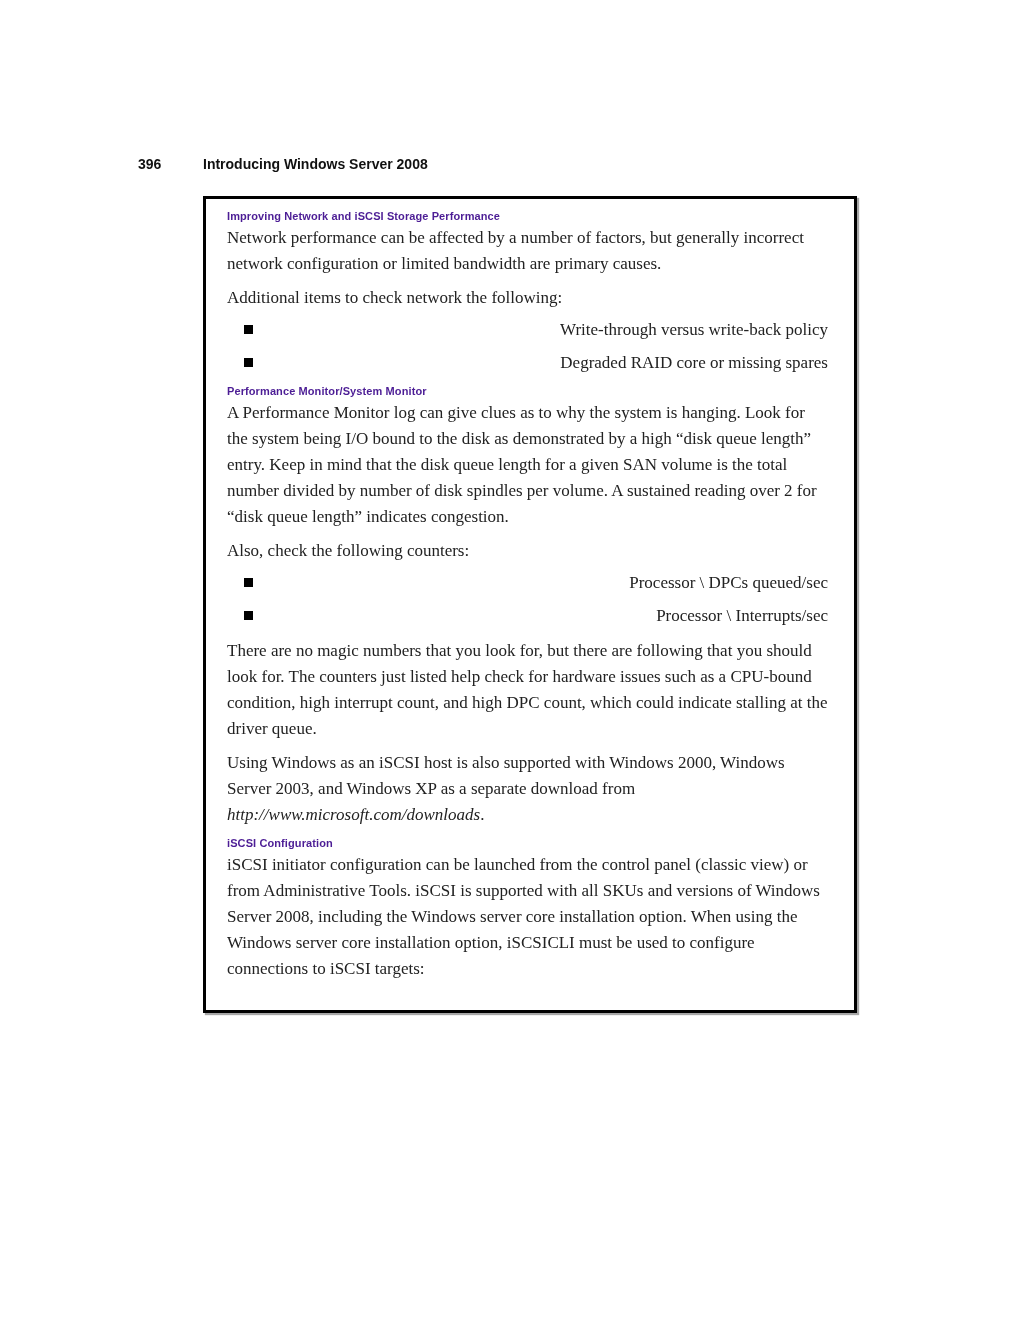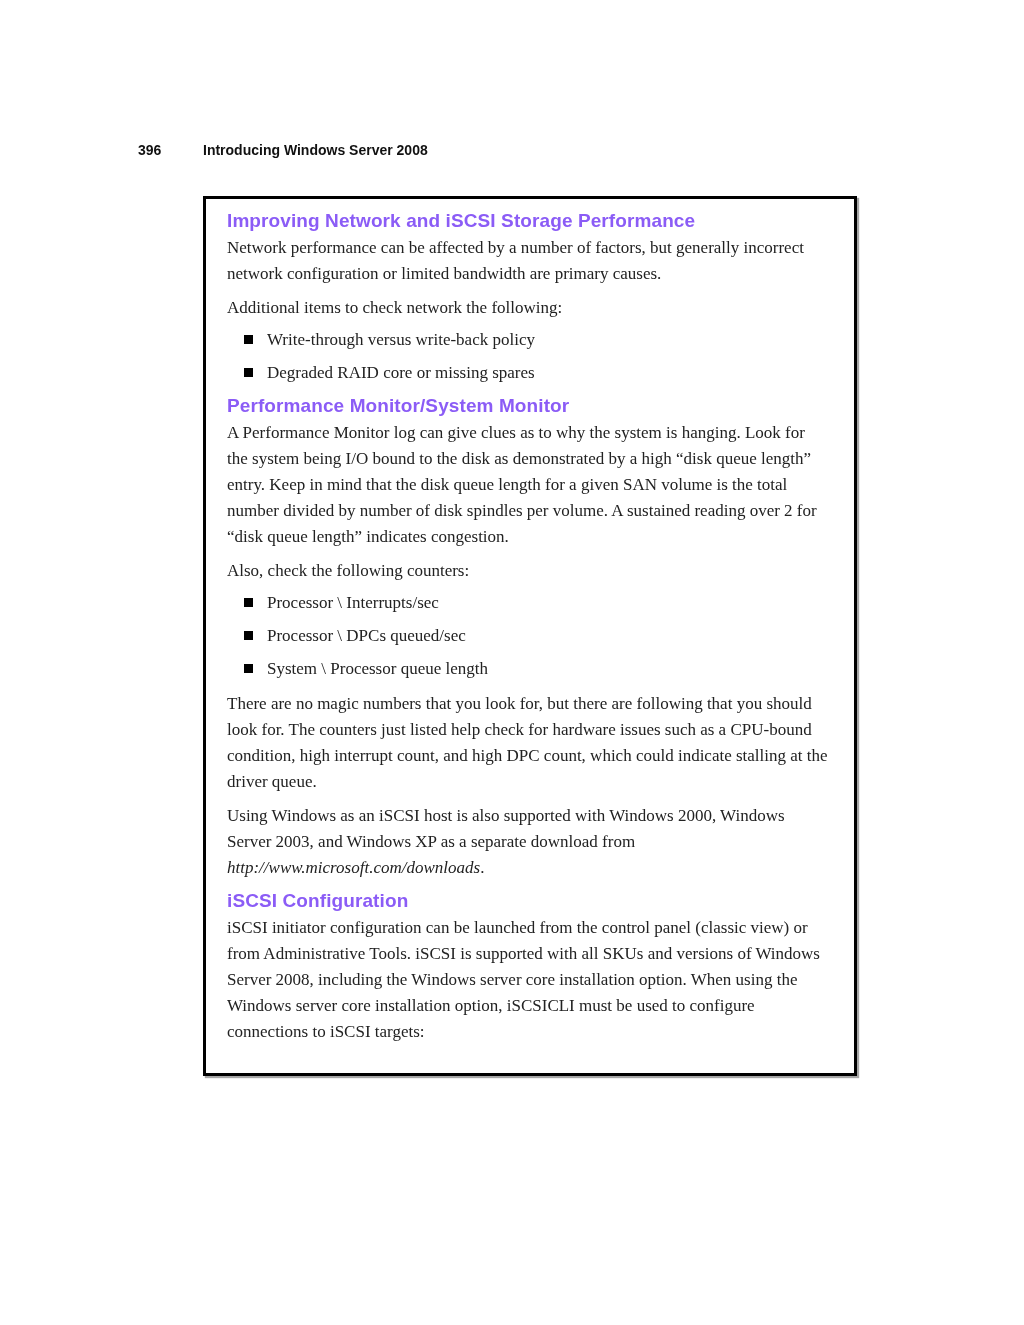--- a/index.html
+++ b/index.html
@@ -10,21 +10,21 @@
   body {
     width: 1024px;
     height: 1325px;
     position: relative;
     font-family: "Liberation Serif", serif;
     color: #1c1c1c;
   }
   
   .running-head {
     position: absolute;
-    top: 142px;
+    top: 156px;
     left: 0;
     width: 1024px;
     height: 20px;
     font-family: "Liberation Sans", sans-serif;
     font-weight: bold;
     font-size: 14px;
     color: #111;
   }
   .running-head .folio {
     position: absolute;
@@ -45,22 +45,22 @@
     min-height: 781px;
     box-sizing: border-box;
     border: 3px solid #000;
     box-shadow: 2px 2px 1px rgba(0,0,0,0.35);
     background: #fff;
     padding: 11px 26px 20px 21px;
   }
   .sidebar-box h2 {
     font-family: "Liberation Sans", sans-serif;
     font-weight: bold;
-    font-size: 19px;
-    color: #8b5cf6;
+    font-size: 11px;
+    color: #4c1d95;
     margin: 9px 0 3px 0;
     letter-spacing: 0.1px;
   }
   .sidebar-box h2.first {
     margin-top: 0;
   }
   .sidebar-box p {
     font-size: 17px;
     line-height: 26px;
     margin: 0 0 8px 0;
@@ -72,20 +72,21 @@
     padding: 0;
   }
   .sidebar-box li {
     display: flex;
     align-items: baseline;
     margin: 0 0 11px 0;
     padding-left: 17px;
     font-size: 17px;
     line-height: 22px;
     color: #222;
+    justify-content: space-between;
   }
   .sq {
     flex: 0 0 auto;
     width: 9px;
     height: 9px;
     background: #000;
     margin-right: 14px;
     position: relative;
     top: -1px;
     align-self: center;
@@ -119,29 +120,25 @@
     </li>
   </ul>
 
   <h2>Performance Monitor/System Monitor</h2>
   <p>A Performance Monitor log can give clues as to why the system is hanging. Look for the system being I/O bound to the disk as demonstrated by a high “disk queue length” entry. Keep in mind that the disk queue length for a given SAN volume is the total number divided by number of disk spindles per volume. A sustained reading over 2 for “disk queue length” indicates congestion.</p>
   <p>Also, check the following counters:</p>
 
   <ul>
     <li>
       <span class="sq"></span>
-      <span>Processor \ Interrupts/sec</span>
-    </li>
-    <li>
-      <span class="sq"></span>
       <span>Processor \ DPCs queued/sec</span>
     </li>
     <li>
       <span class="sq"></span>
-      <span>System \ Processor queue length</span>
+      <span>Processor \ Interrupts/sec</span>
     </li>
   </ul>
 
   <p>There are no magic numbers that you look for, but there are following that you should look for. The counters just listed help check for hardware issues such as a CPU-bound condition, high interrupt count, and high DPC count, which could indicate stalling at the driver queue.</p>
 
   <p><span>Using Windows as an iSCSI host is also supported with Windows 2000, Windows Server 2003, and Windows XP as a separate download from </span><span class="italic">http://www.microsoft.com/downloads</span><span>.</span></p>
 
   <h2>iSCSI Configuration</h2>
   <p>iSCSI initiator configuration can be launched from the control panel (classic view) or from Administrative Tools. iSCSI is supported with all SKUs and versions of Windows Server 2008, including the Windows server core installation option. When using the Windows server core installation option, iSCSICLI must be used to configure connections to iSCSI targets:</p>
 

